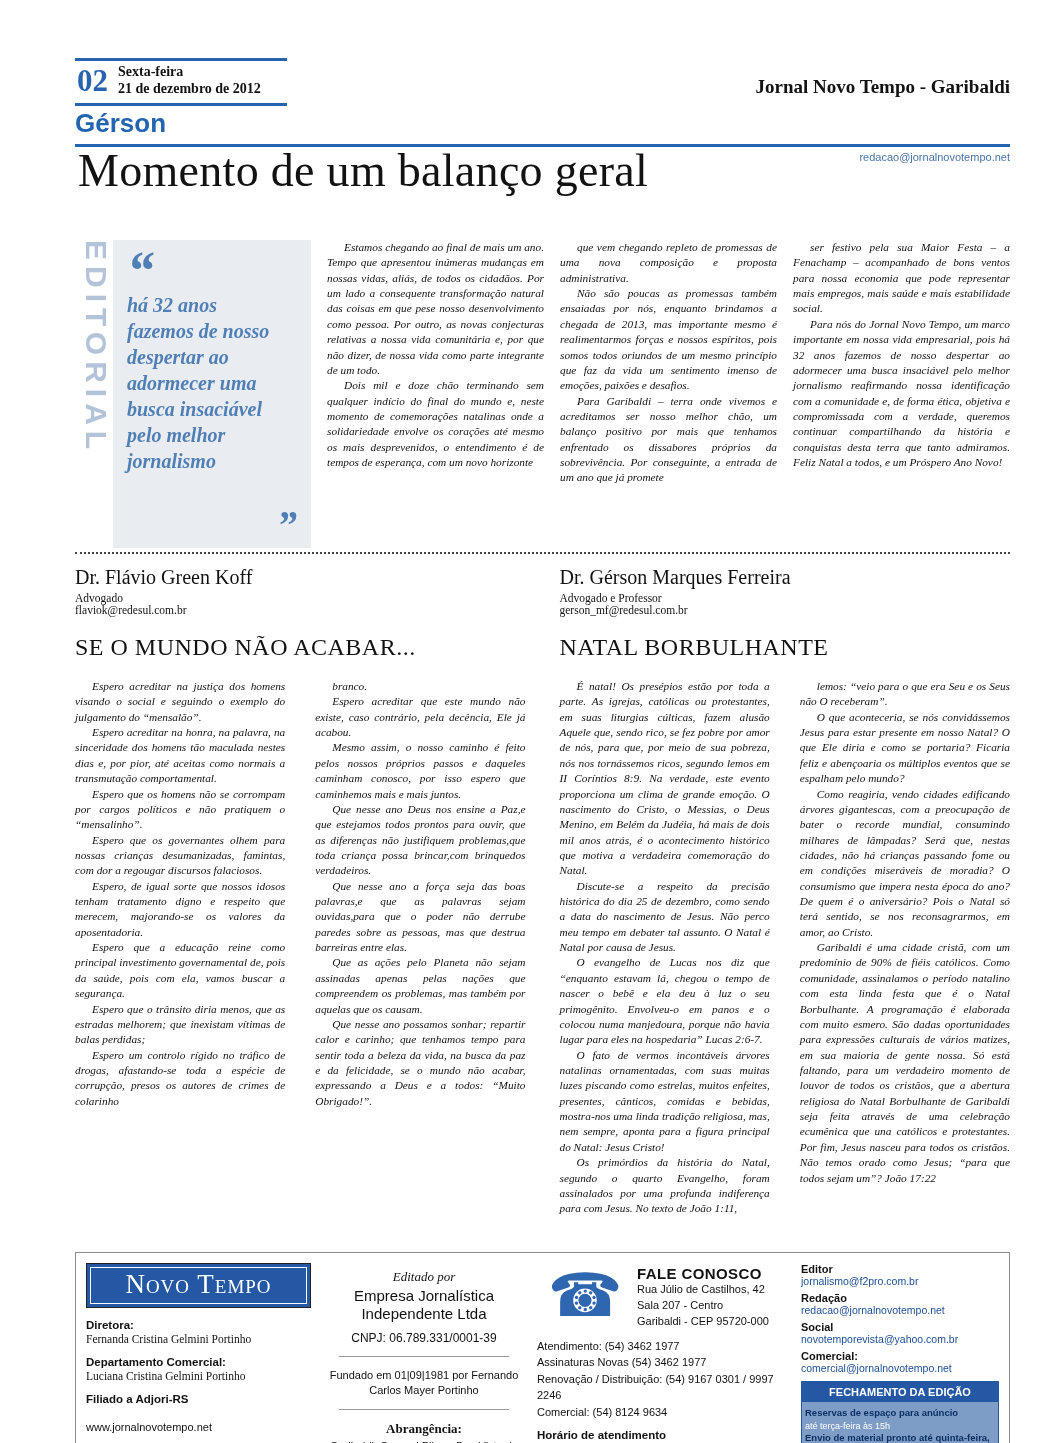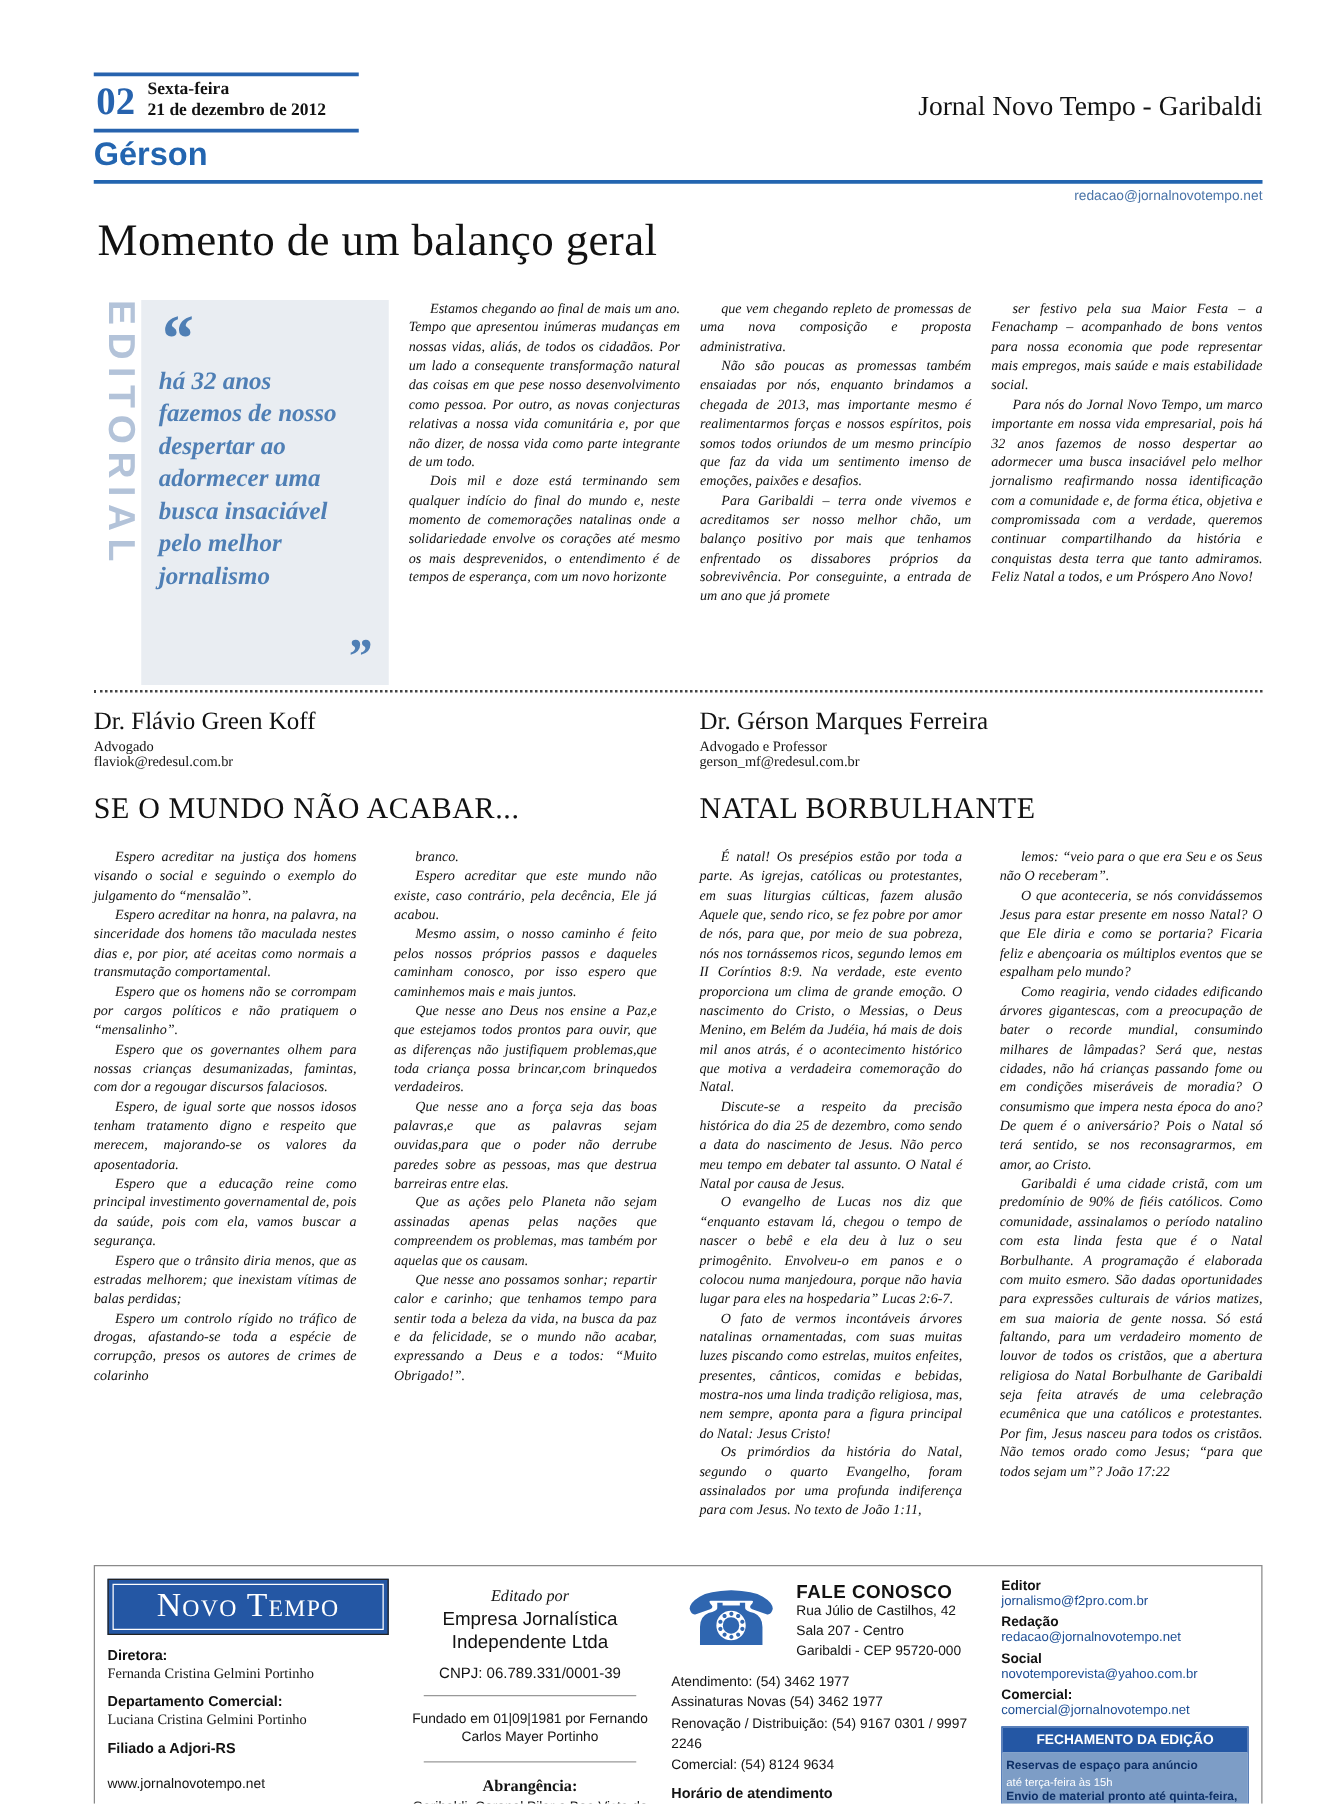--- a/index.html
+++ b/index.html
@@ -5,30 +5,30 @@
   * { margin:0; padding:0; box-sizing:border-box; }
   html,body { background:#ffffff; }
   .page { position:relative; width:1058px; height:1443px; background:#fff; color:#121212; overflow:hidden;
           font-family:"Liberation Serif", serif; }
 
   
   .header { position:absolute; left:75px; width:935px; top:58px; display:flex; justify-content:space-between; align-items:flex-end; }
   .datebox { border-top:3px solid #2763ae; border-bottom:3px solid #2763ae; padding:3px 26px 5px 2px; display:flex; gap:10px; align-items:center; }
   .pagenum { font-family:"Liberation Serif", serif; font-weight:bold; font-size:31px; color:#2763ae; line-height:0.95; }
   .datecol { display:flex; flex-direction:column; font-weight:bold; font-size:14px; line-height:1.2; }
-  .masthead { font-weight:normal; font-size:22px; padding-bottom:8px; }
+  .masthead { font-weight:bold; font-size:19px; padding-bottom:8px; }
 
   
   .section-row { position:absolute; left:75px; width:935px; top:108px; }
   .section-title { font-family:"Liberation Sans", sans-serif; font-weight:bold; font-size:26px; color:#2365b0; padding-bottom:5px; }
   .section-line { border-top:3px solid #2365b0; }
   .section-email { text-align:right; font-family:"Liberation Sans", sans-serif; font-size:11px; color:#4a74a8; margin-top:4px; }
 
   
-  .headline { position:absolute; left:78px; top:171px; font-size:36px; font-weight:500; letter-spacing:0.3px; }
+  .headline { position:absolute; left:78px; top:144px; font-size:46px; font-weight:500; letter-spacing:0.3px; }
 
   
   .main-article { position:absolute; left:75px; width:935px; top:240px; height:308px; display:flex; gap:16px; overflow:hidden; }
   .editorial { width:236px; flex-shrink:0; display:flex; }
   .editorial-label { writing-mode:vertical-rl; font-family:"Liberation Sans", sans-serif; font-weight:bold; font-size:30px;
                      color:#b3c3d9; letter-spacing:6px; width:38px; }
   .quote-box { flex:1; background:#e9edf2; padding:4px 14px 10px; position:relative; }
   .quote-open { display:block; font-style:italic; font-weight:bold; font-size:54px; line-height:1; height:34px; color:#4f7fb5; }
   .quote-text { font-style:italic; font-weight:bold; font-size:20px; line-height:1.3; color:#4f7fb5; margin-top:14px; max-width:160px; }
   .quote-close { position:absolute; right:14px; bottom:0px; font-style:italic; font-weight:bold; font-size:40px; color:#4f7fb5; }
@@ -116,21 +116,21 @@
     <div class="editorial">
       <div class="editorial-label">EDITORIAL</div>
       <div class="quote-box">
         <span class="quote-open">“</span>
         <div class="quote-text">há 32 anos fazemos de nosso despertar ao adormecer uma busca insaciável pelo melhor jornalismo</div>
         <span class="quote-close">”</span>
       </div>
     </div>
     <div class="textcol">
         <p>Estamos chegando ao final de mais um ano. Tempo que apresentou inúmeras mudanças em nossas vidas, aliás, de todos os cidadãos. Por um lado a consequente transformação natural das coisas em que pese nosso desenvolvimento como pessoa. Por outro, as novas conjecturas relativas a nossa vida comunitária e, por que não dizer, de nossa vida como parte integrante de um todo.</p>
-        <p>Dois mil e doze está terminando sem qualquer indício do final do mundo e, neste momento de comemorações natalinas onde a solidariedade envolve os corações até mesmo os mais desprevenidos, o entendimento é de tempos de esperança, com um novo horizonte</p>
+        <p>Dois mil e doze chão terminando sem qualquer indício do final do mundo e, neste momento de comemorações natalinas onde a solidariedade envolve os corações até mesmo os mais desprevenidos, o entendimento é de tempos de esperança, com um novo horizonte</p>
       </div>
     <div class="textcol">
         <p>que vem chegando repleto de promessas de uma nova composição e proposta administrativa.</p>
         <p>Não são poucas as promessas também ensaiadas por nós, enquanto brindamos a chegada de 2013, mas importante mesmo é realimentarmos forças e nossos espíritos, pois somos todos oriundos de um mesmo princípio que faz da vida um sentimento imenso de emoções, paixões e desafios.</p>
         <p>Para Garibaldi – terra onde vivemos e acreditamos ser nosso melhor chão, um balanço positivo por mais que tenhamos enfrentado os dissabores próprios da sobrevivência. Por conseguinte, a entrada de um ano que já promete</p>
       </div>
     <div class="textcol">
         <p>ser festivo pela sua Maior Festa – a Fenachamp – acompanhado de bons ventos para nossa economia que pode representar mais empregos, mais saúde e mais estabilidade social.</p>
         <p>Para nós do Jornal Novo Tempo, um marco importante em nossa vida empresarial, pois há 32 anos fazemos de nosso despertar ao adormecer uma busca insaciável pelo melhor jornalismo reafirmando nossa identificação com a comunidade e, de forma ética, objetiva e compromissada com a verdade, queremos continuar compartilhando da história e conquistas desta terra que tanto admiramos. Feliz Natal a todos, e um Próspero Ano Novo!</p>
       </div>

